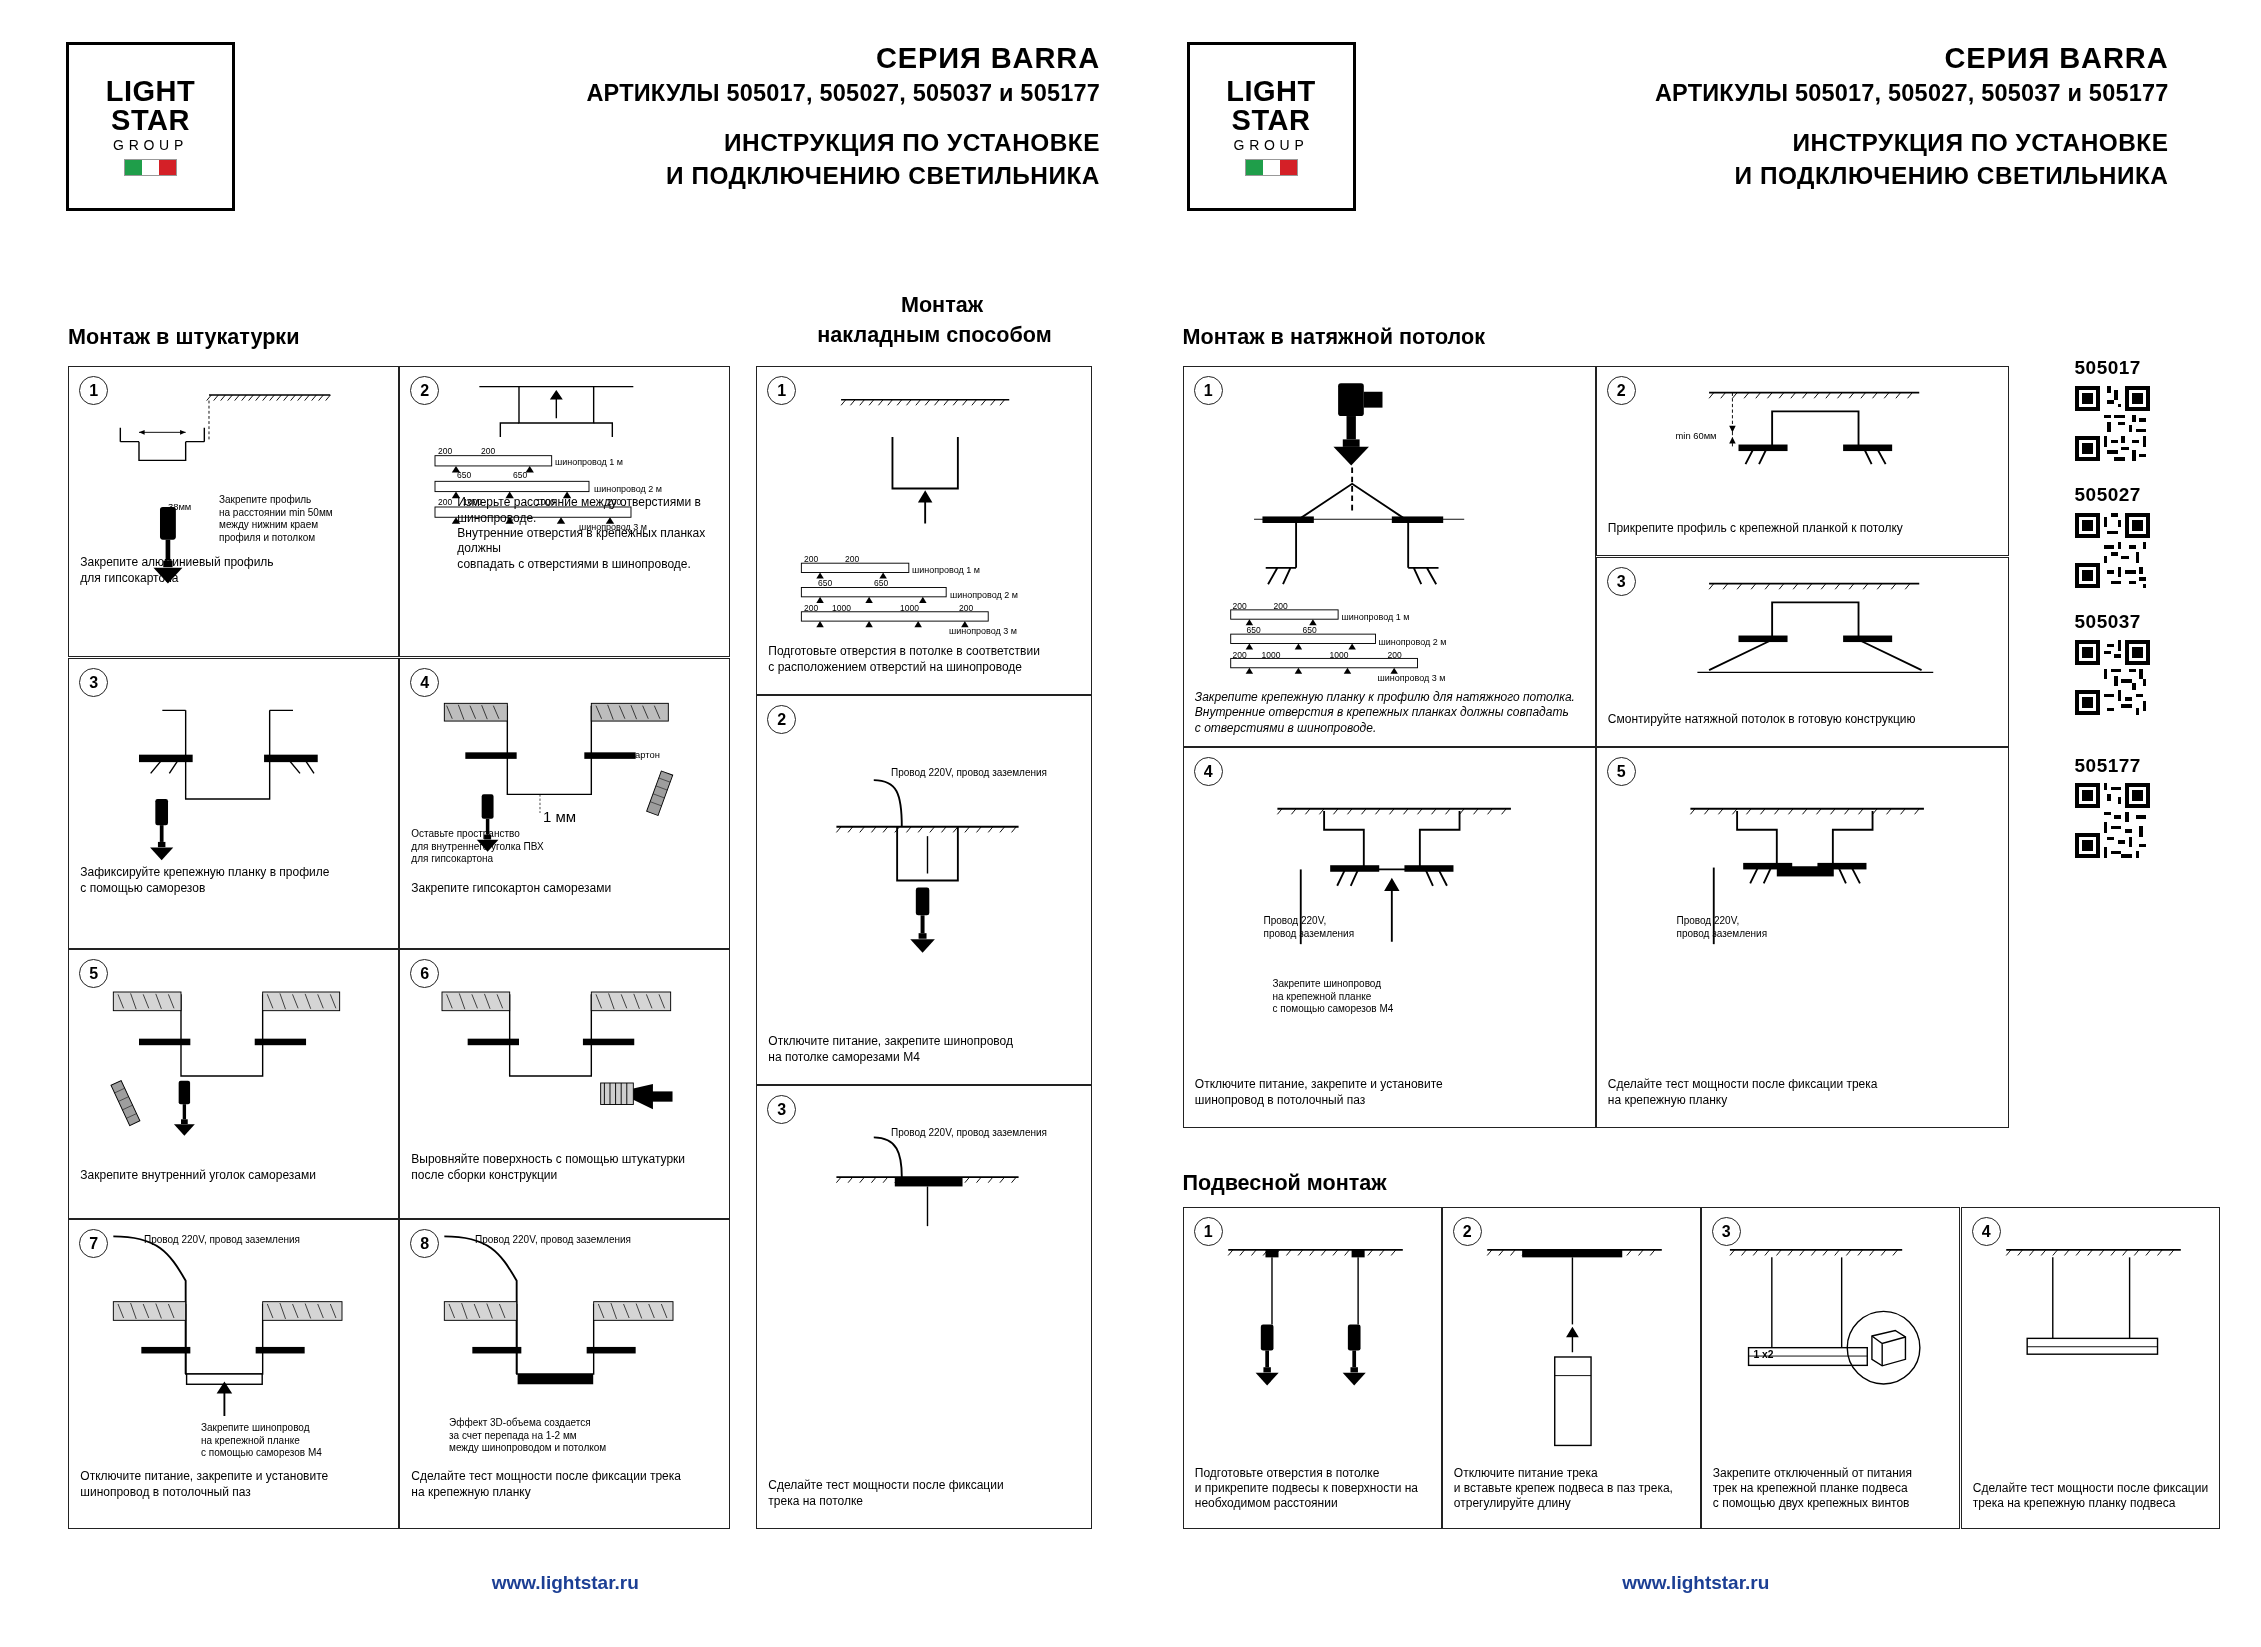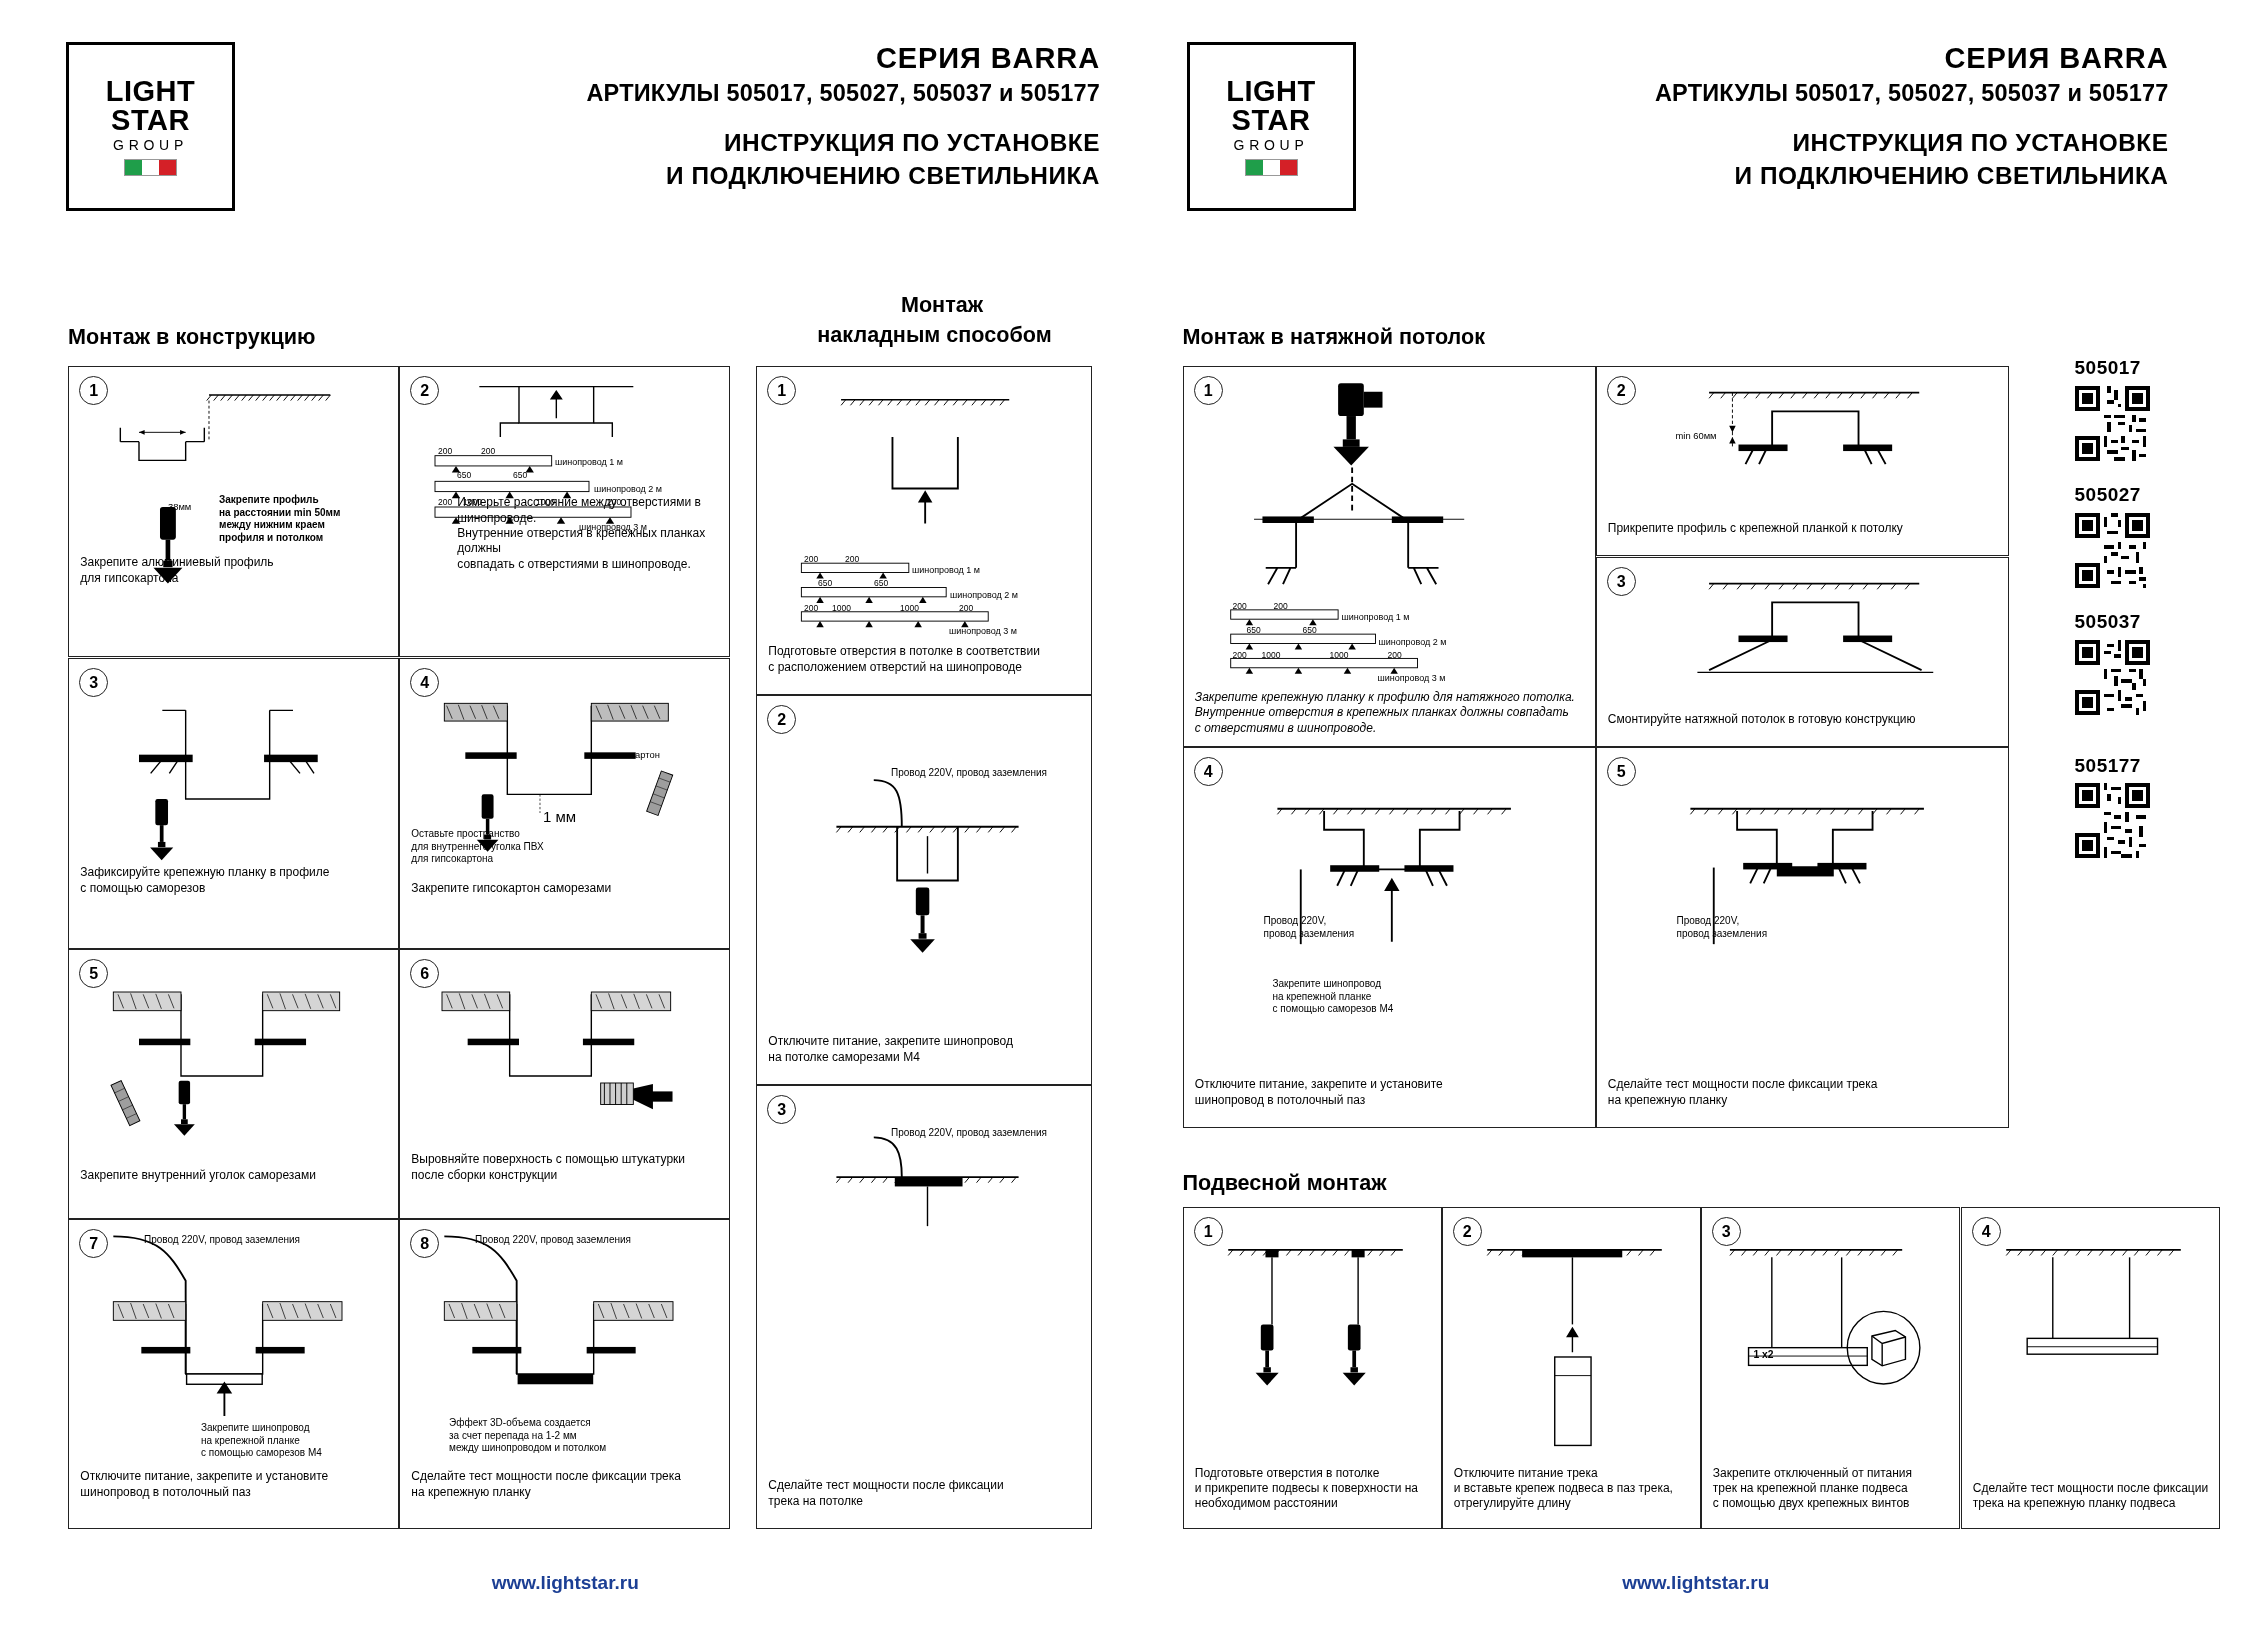--- a/index.html
+++ b/index.html
@@ -73,21 +73,21 @@
           </div>
       </div>
       <div class="hdr-txt" style="flex:1; margin-left:28px;">
         <div class="t1">СЕРИЯ BARRA</div>
         <div class="t2">АРТИКУЛЫ 505017, 505027, 505037 и 505177</div>
         <div class="t3">ИНСТРУКЦИЯ ПО УСТАНОВКЕ</div>
         <div class="t3" style="margin-top:1.9px;">И ПОДКЛЮЧЕНИЮ СВЕТИЛЬНИКА</div>
       </div>
     </div>
 
-    <div class="sec-title" style="position:absolute; left:68px; top:324px;">Монтаж в конструкцию</div>
+    <div class="sec-title" style="position:absolute; left:68px; top:324px;">Монтаж в штукатурки</div>
 
     <div class="sec-title" style="position:absolute; left:773px; top:292px; text-align:center; width:338px;">Монтаж</div>
     <div class="sec-title" style="position:absolute; left:756px; top:322px; text-align:center; width:357px;">накладным способом</div>
 
     <div class="cell" style="left:68px; top:366px; width:331px; height:291px;">
       <div class="num">1</div>
       <svg class="svgwrap" viewBox="0 0 705 620">
         <line x1="300" y1="60" x2="560" y2="60" stroke="#000" stroke-width="3"></line>
         <g stroke="#000" stroke-width="2">
           <line x1="305" y1="60" x2="295" y2="72"></line>
@@ -121,21 +121,21 @@
         <line x1="300" y1="72" x2="300" y2="160" stroke="#000" stroke-width="2" stroke-dasharray="6 5"></line>
 
         <g transform="translate(195,300)">
           <rect x="0" y="0" width="34" height="70" rx="6" fill="#000"></rect>
           <rect x="12" y="70" width="10" height="45" fill="#000"></rect>
           <rect x="7" y="115" width="20" height="14" fill="#000"></rect>
           <path d="M-14 130 l62 0 l-31 34 z" fill="#000"></path>
         </g>
       </svg>
       <div class="note" style="left:99px; top:134px; font-size:9.4px;">38мм</div>
-      <div class="note" style="left:150px; top:127px; white-space:pre-line; font-weight:bold;">Закрепите профиль
+      <div class="note" style="left:150px; top:127px; white-space:pre-line; font-weight:normal;">Закрепите профиль
 на расстоянии min 50мм
 между нижним краем
 профиля и потолком</div>
       <div class="cap" style="white-space:pre-line; bottom:70px;">Закрепите алюминиевый профиль
 для гипсокартона</div>
     </div>
 
     <div class="cell" style="left:399px; top:366px; width:331px; height:291px;">
       <div class="num">2</div>
       <svg class="svgwrap" viewBox="0 0 705 620">

